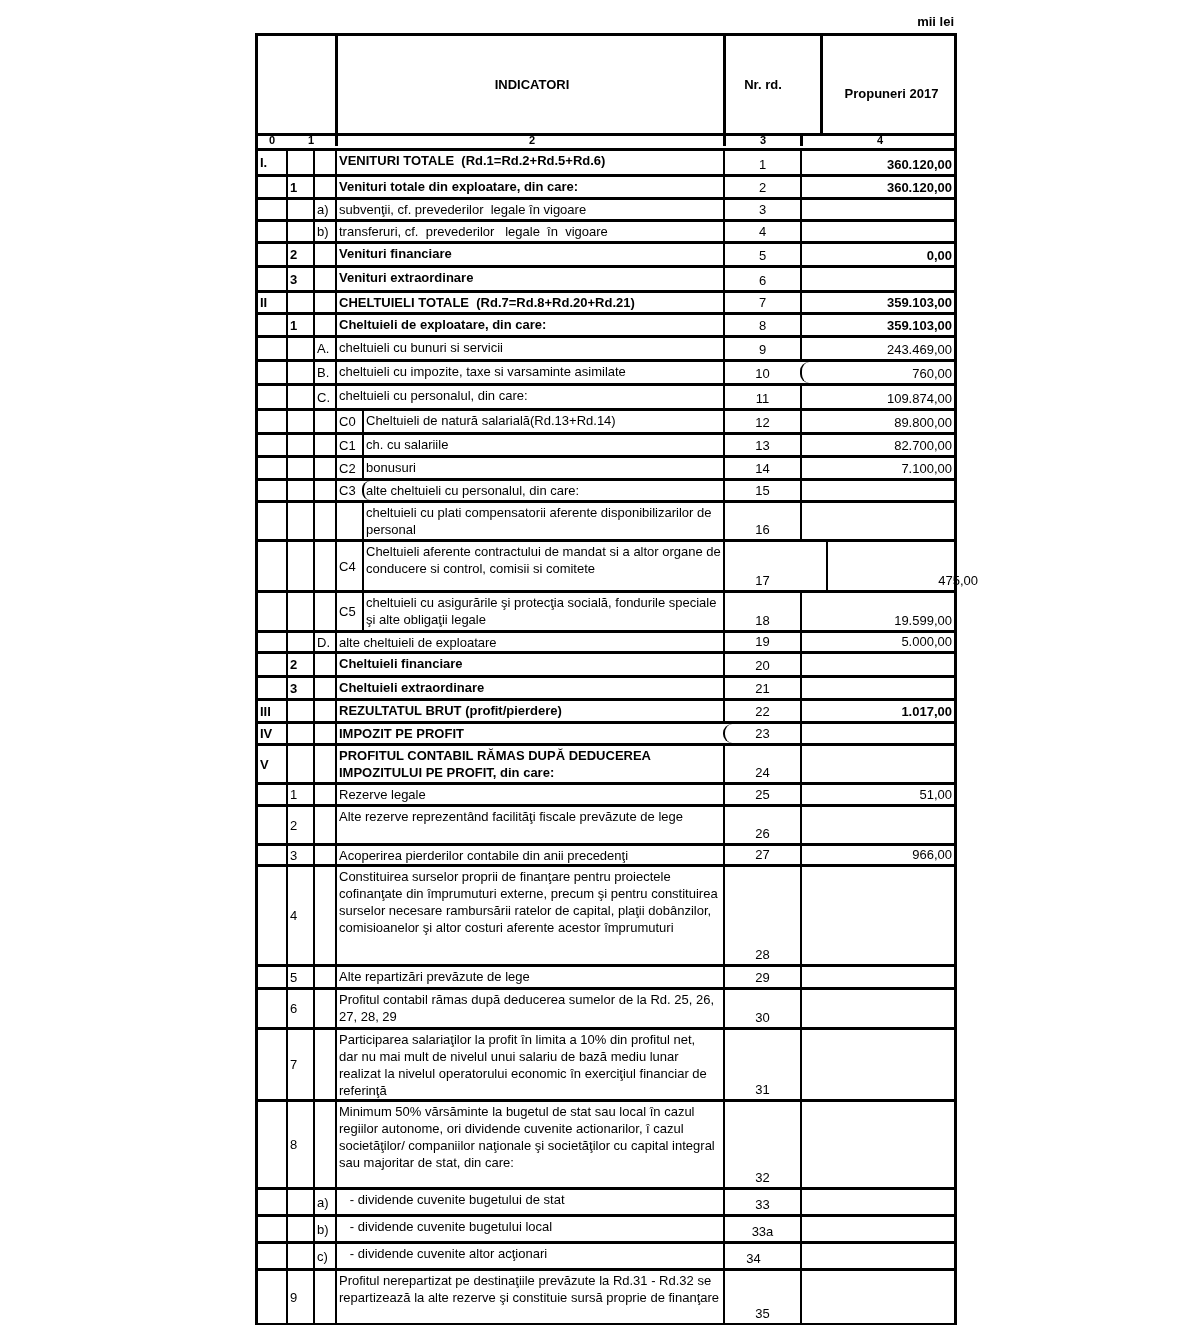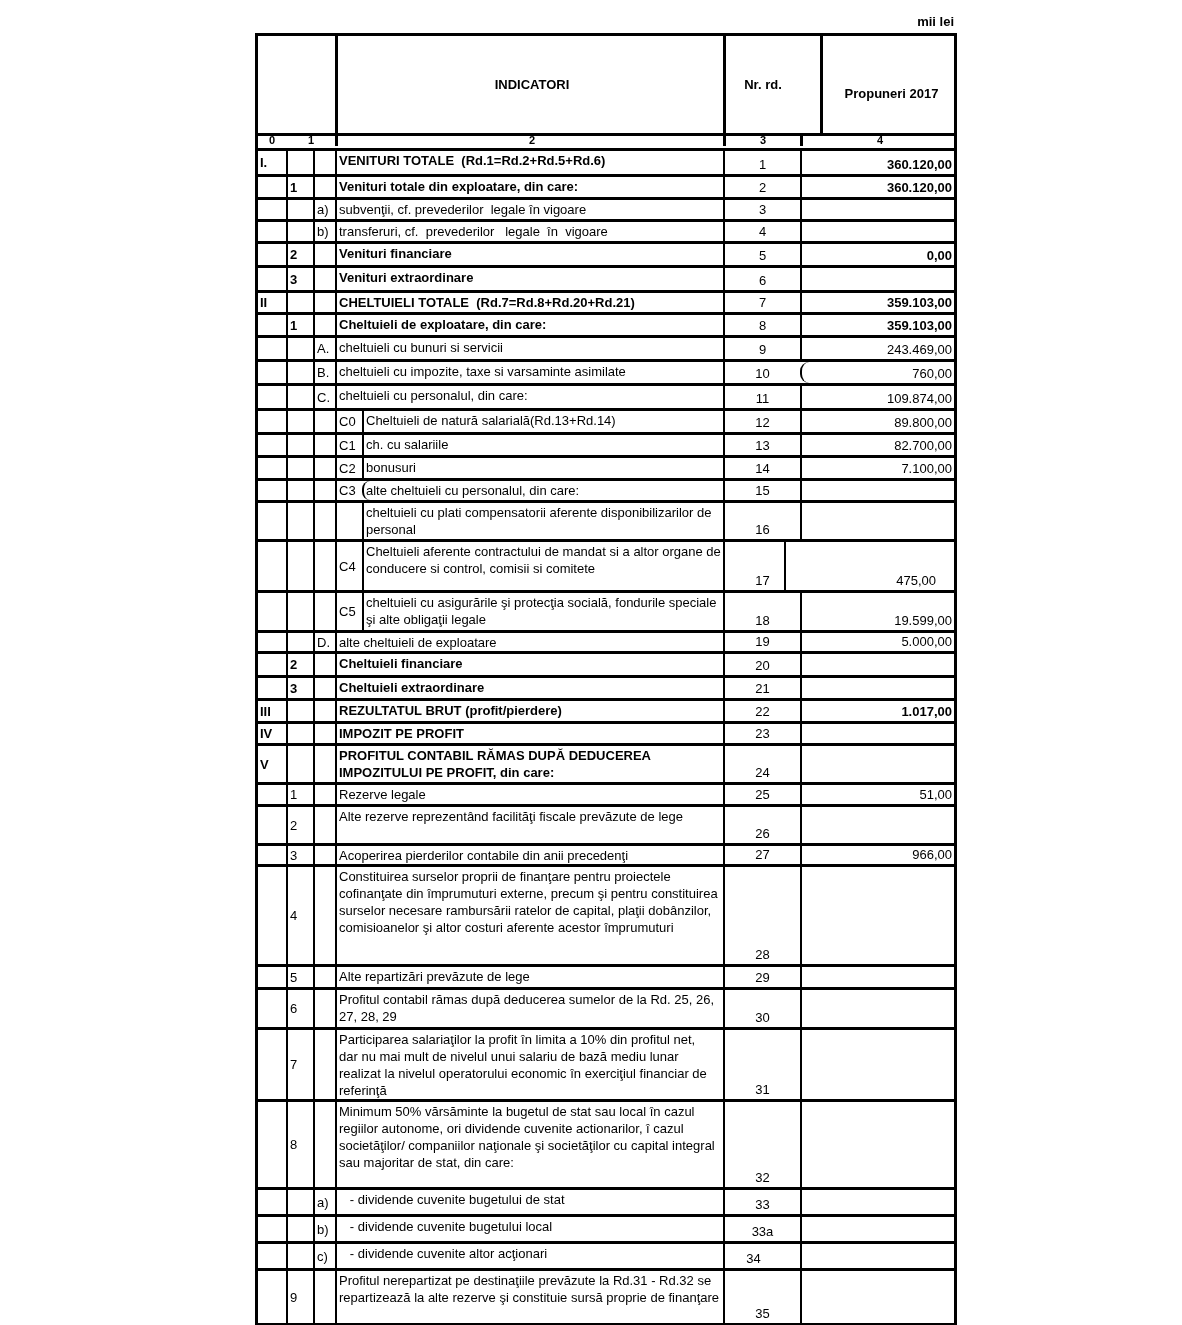--- a/index.html
+++ b/index.html
@@ -171,21 +171,21 @@
         <div class="cell rd vl" style="left: 465px; width: 77px;">16</div>
         <div class="cell val vl" style="left: 542px; width: 154px;"></div>
       </div>
       <div class="row" style="height: 48px;">
         <div class="cell mid" style="left: 0px; width: 28px;"></div>
         <div class="cell mid vl" style="left: 28px; width: 27px;"></div>
         <div class="cell mid vl" style="left: 55px; width: 22px;"></div>
         <div class="cell mid vl" style="left: 77px; width: 27px;">C4</div>
         <div class="cell vl" style="left: 104px; width: 361px; display: block;">Cheltuieli aferente contractului de mandat si a altor organe de conducere si control, comisii si comitete</div>
         <div class="cell rd vl" style="left: 465px; width: 77px;">17</div>
-        <div class="cell val vl" style="left: 526px; width: 154px;">475,00</div>
+        <div class="cell val vl" style="left: 568px; width: 154px;">475,00</div>
       </div>
       <div class="row" style="height: 37px;">
         <div class="cell mid" style="left: 0px; width: 28px;"></div>
         <div class="cell mid vl" style="left: 28px; width: 27px;"></div>
         <div class="cell mid vl" style="left: 55px; width: 22px;"></div>
         <div class="cell mid vl" style="left: 77px; width: 27px;">C5</div>
         <div class="cell vl" style="left: 104px; width: 361px; display: block;">cheltuieli cu asigurările şi protecţia socială, fondurile speciale şi alte obligaţii legale</div>
         <div class="cell rd vl" style="left: 465px; width: 77px;">18</div>
         <div class="cell val vl" style="left: 542px; width: 154px;">19.599,00</div>
       </div>
@@ -219,21 +219,21 @@
         <div class="cell mid vl" style="left: 55px; width: 22px;"></div>
         <div class="cell vl b" style="left: 77px; width: 388px; white-space: pre-wrap;">REZULTATUL BRUT (profit/pierdere)</div>
         <div class="cell rd vl" style="left: 465px; width: 77px;">22</div>
         <div class="cell val vl b" style="left: 542px; width: 154px;">1.017,00</div>
       </div>
       <div class="row" style="height: 19px;">
         <div class="cell mid b" style="left: 0px; width: 28px;">IV</div>
         <div class="cell mid vl b" style="left: 28px; width: 27px;"></div>
         <div class="cell mid vl" style="left: 55px; width: 22px;"></div>
         <div class="cell vl b" style="left: 77px; width: 388px; white-space: pre-wrap;">IMPOZIT PE PROFIT</div>
-        <div class="cell rd vl" style="left: 465px; width: 77px;">23</div>
+        <div class="cell rd vl" style="left: 465px; width: 77px; border-radius: 9px;">23</div>
         <div class="cell val vl b" style="left: 542px; width: 154px;"></div>
       </div>
       <div class="row" style="height: 36px;">
         <div class="cell mid b" style="left: 0px; width: 28px;">V</div>
         <div class="cell mid vl b" style="left: 28px; width: 27px;"></div>
         <div class="cell mid vl" style="left: 55px; width: 22px;"></div>
         <div class="cell vl b" style="left: 77px; width: 388px; white-space: pre-wrap;">PROFITUL CONTABIL RĂMAS DUPĂ DEDUCEREA IMPOZITULUI PE PROFIT, din care:</div>
         <div class="cell rd vl" style="left: 465px; width: 77px;">24</div>
         <div class="cell val vl b" style="left: 542px; width: 154px;"></div>
       </div>

